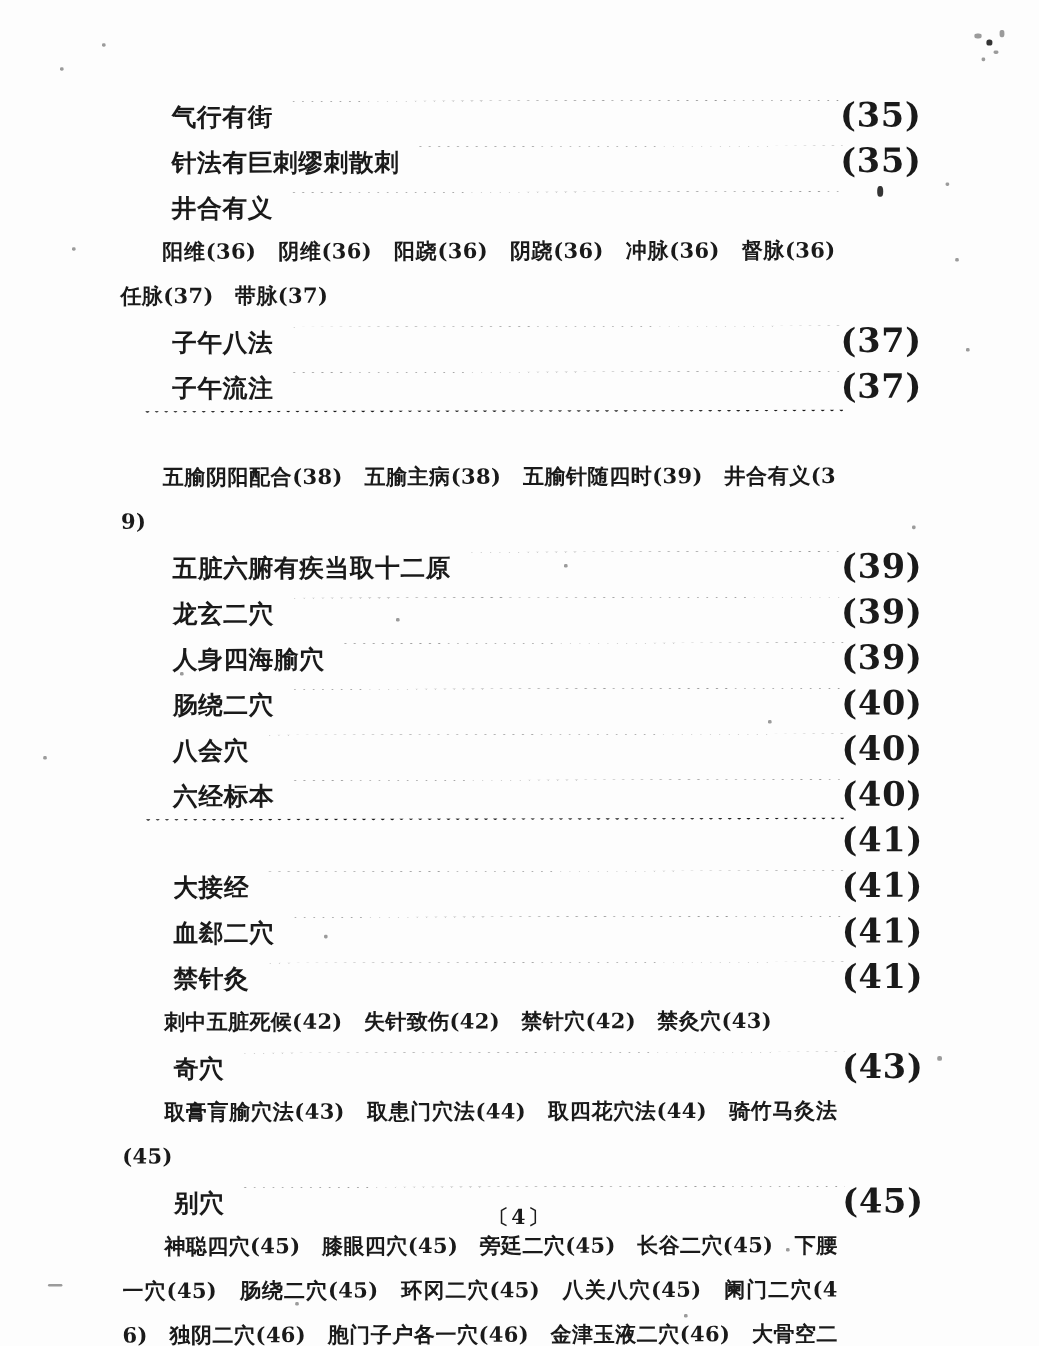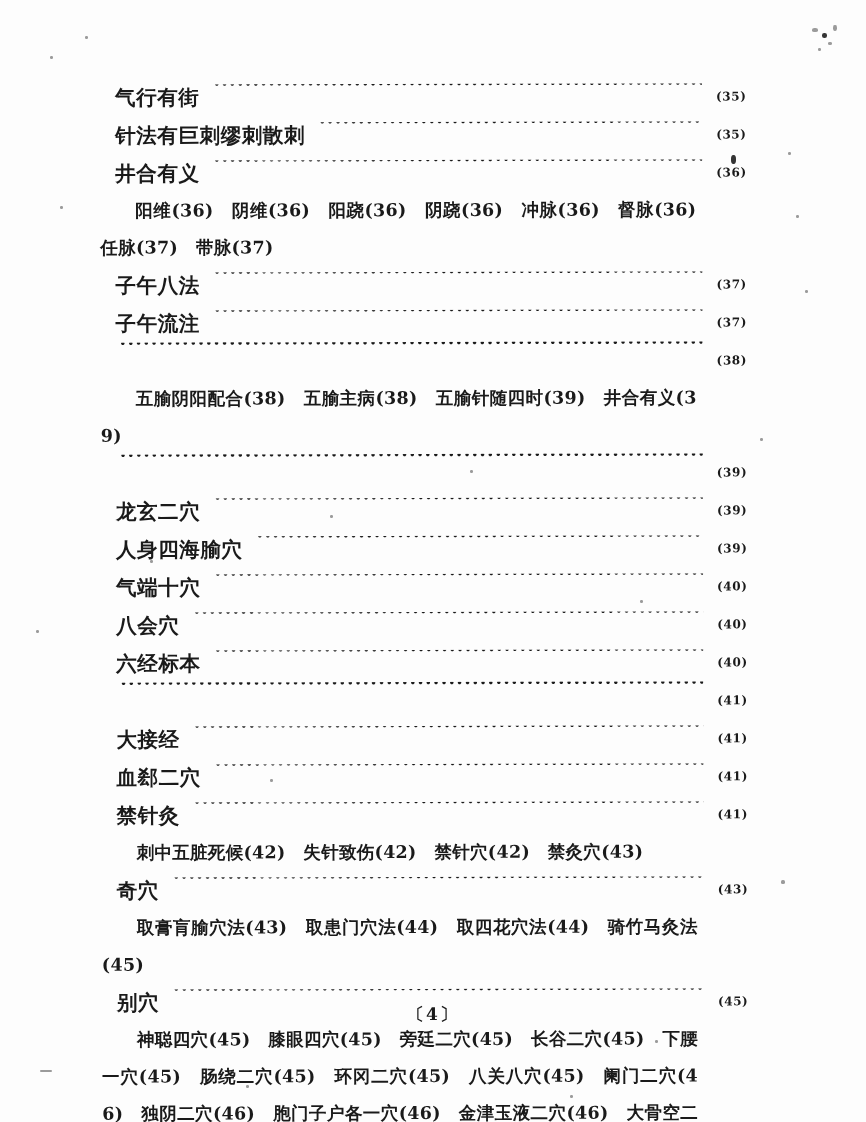--- a/index.html
+++ b/index.html
@@ -56,45 +56,46 @@
     align-items: baseline;
     padding-left: 115px;
     padding-right: 160px;
     font-size: 20.5px;
     font-weight: 700;
     letter-spacing: .6px;
   }
   .entry .title {
     flex: 0 0 auto;
     padding-right: 10px;
+    margin-left: 28px;
   }
   .entry .leader {
     flex: 1 1 auto;
     position: relative;
     height: 1em;
     overflow: hidden;
     margin: 0 4px;
   }
   .entry .leader::before {
     content: "····························································································";
     position: absolute;
     left: 0;
     bottom: .08em;
     font-size: 19px;
     font-weight: 700;
     letter-spacing: 1.2px;
     white-space: nowrap;
   }
   .entry .pageno {
     position: absolute;
-    right: 0;
+    right: 16px;
     width: 150px;
     text-align: left;
     padding-left: 12px;
-    font-size: 12px;
+    font-size: 28px;
     font-weight: 700;
     font-family: "DejaVu Serif", "Liberation Serif", serif;
   }
 
   
   .sub {
     font-size: 17.5px;
     font-weight: 700;
     letter-spacing: .3px;
     line-height: 37px;
@@ -167,21 +168,20 @@
       <span class="title">针法有巨刺缪刺散刺</span>
       <span class="leader"></span>
       <span class="pageno">(35)</span>
     </div>
       </div>
 
     <div class="row">
         <div class="entry">
       <span class="title">井合有义</span>
       <span class="leader"></span>
-      <span class="pageno">(36)</span>
     </div>
       </div>
 
     <div class="sub">阳维(36)　阴维(36)　阳跷(36)　阴跷(36)　冲脉(36)　督脉(36)任脉(37)　带脉(37)</div>
 
     <div class="row">
         <div class="entry">
       <span class="title">子午八法</span>
       <span class="leader"></span>
       <span class="pageno">(37)</span>
@@ -192,28 +192,28 @@
         <div class="entry">
       <span class="title">子午流注</span>
       <span class="leader"></span>
       <span class="pageno">(37)</span>
     </div>
       </div>
 
     <div class="row">
         <div class="entry">
       <span class="leader"></span>
-      <span class="pageno">(38)</span>
     </div>
       </div>
 
     <div class="sub">五腧阴阳配合(38)　五腧主病(38)　五腧针随四时(39)　井合有义(39)</div>
 
     <div class="row">
         <div class="entry">
+      <span class="title">五脏六腑有疾当取十二原</span>
       <span class="leader"></span>
       <span class="pageno">(39)</span>
     </div>
       </div>
 
     <div class="row">
         <div class="entry">
       <span class="title">龙玄二穴</span>
       <span class="leader"></span>
       <span class="pageno">(39)</span>
@@ -223,21 +223,21 @@
     <div class="row">
         <div class="entry">
       <span class="title">人身四海腧穴</span>
       <span class="leader"></span>
       <span class="pageno">(39)</span>
     </div>
       </div>
 
     <div class="row">
         <div class="entry">
-      <span class="title">气端十穴</span>
+      <span class="title">肠绕二穴</span>
       <span class="leader"></span>
       <span class="pageno">(40)</span>
     </div>
       </div>
 
     <div class="row">
         <div class="entry">
       <span class="title">八会穴</span>
       <span class="leader"></span>
       <span class="pageno">(40)</span>

